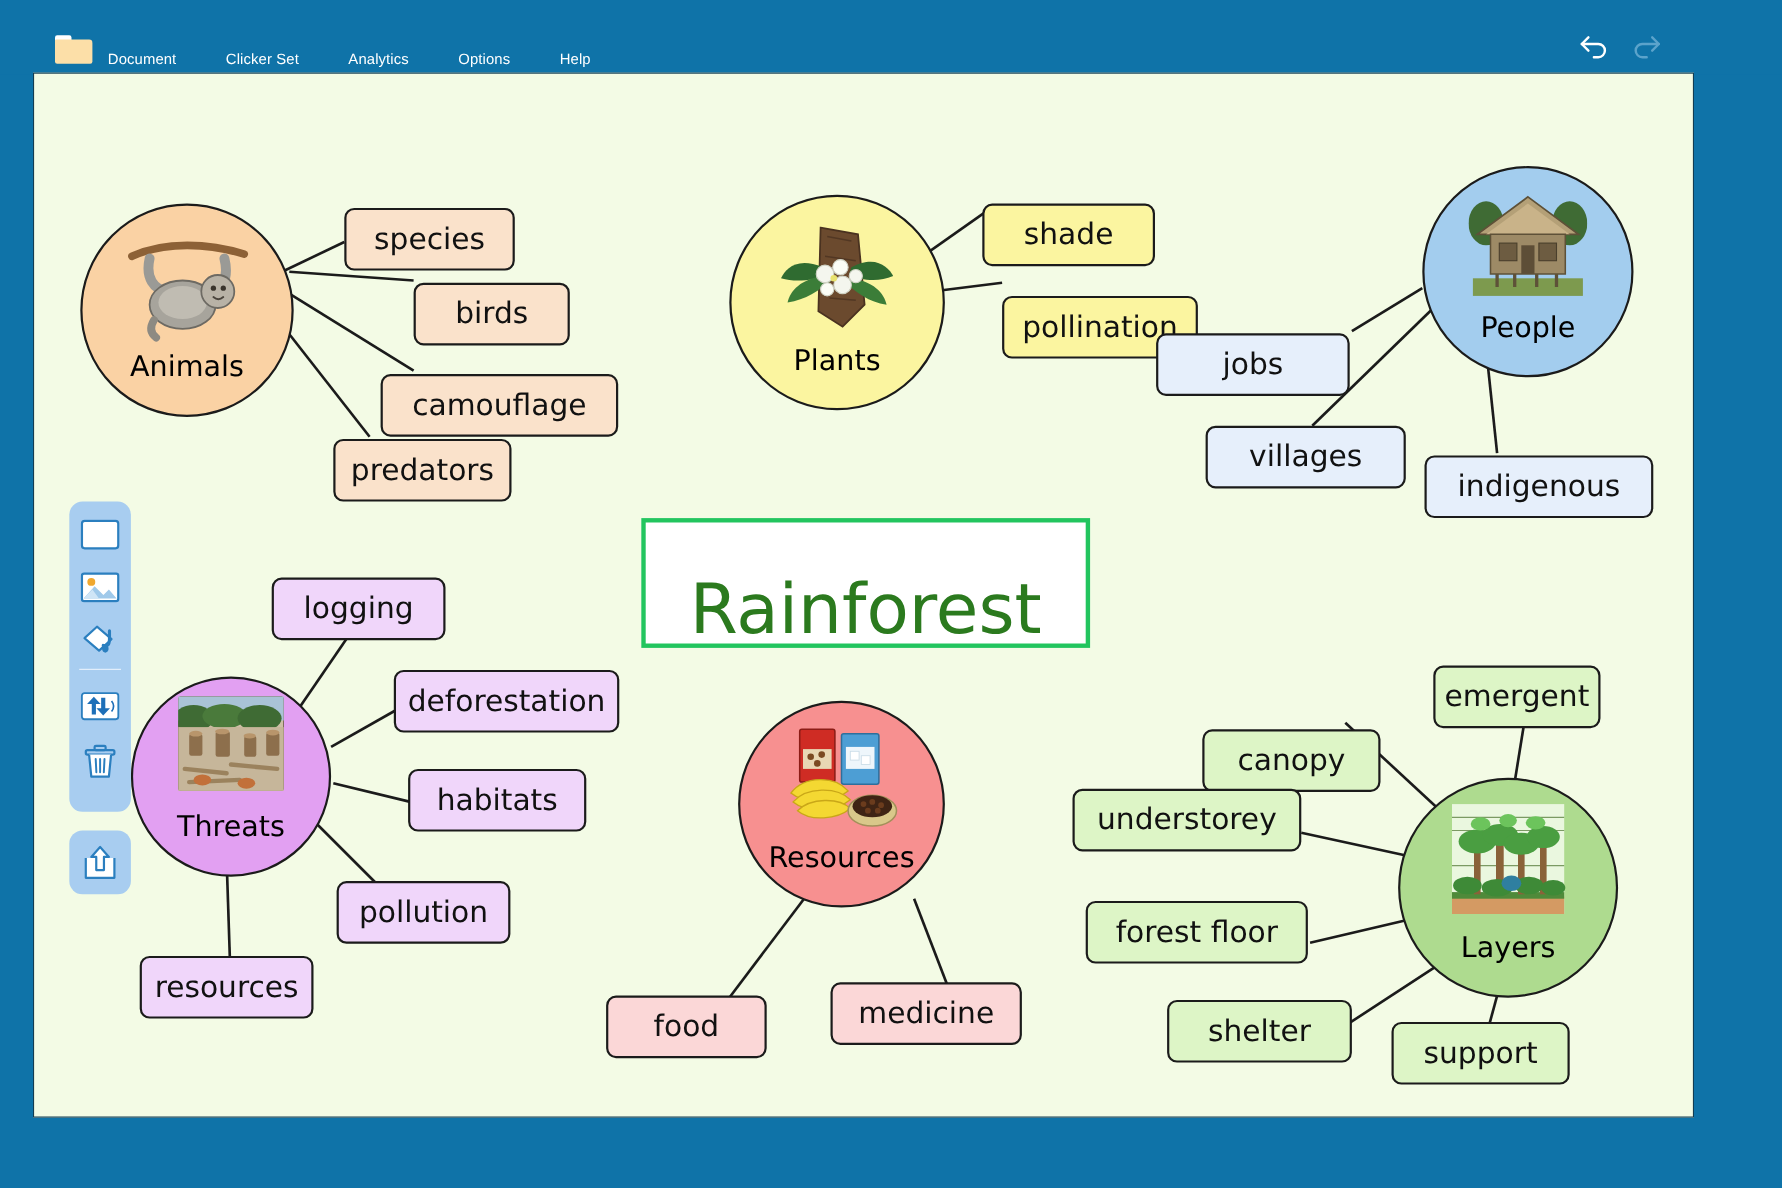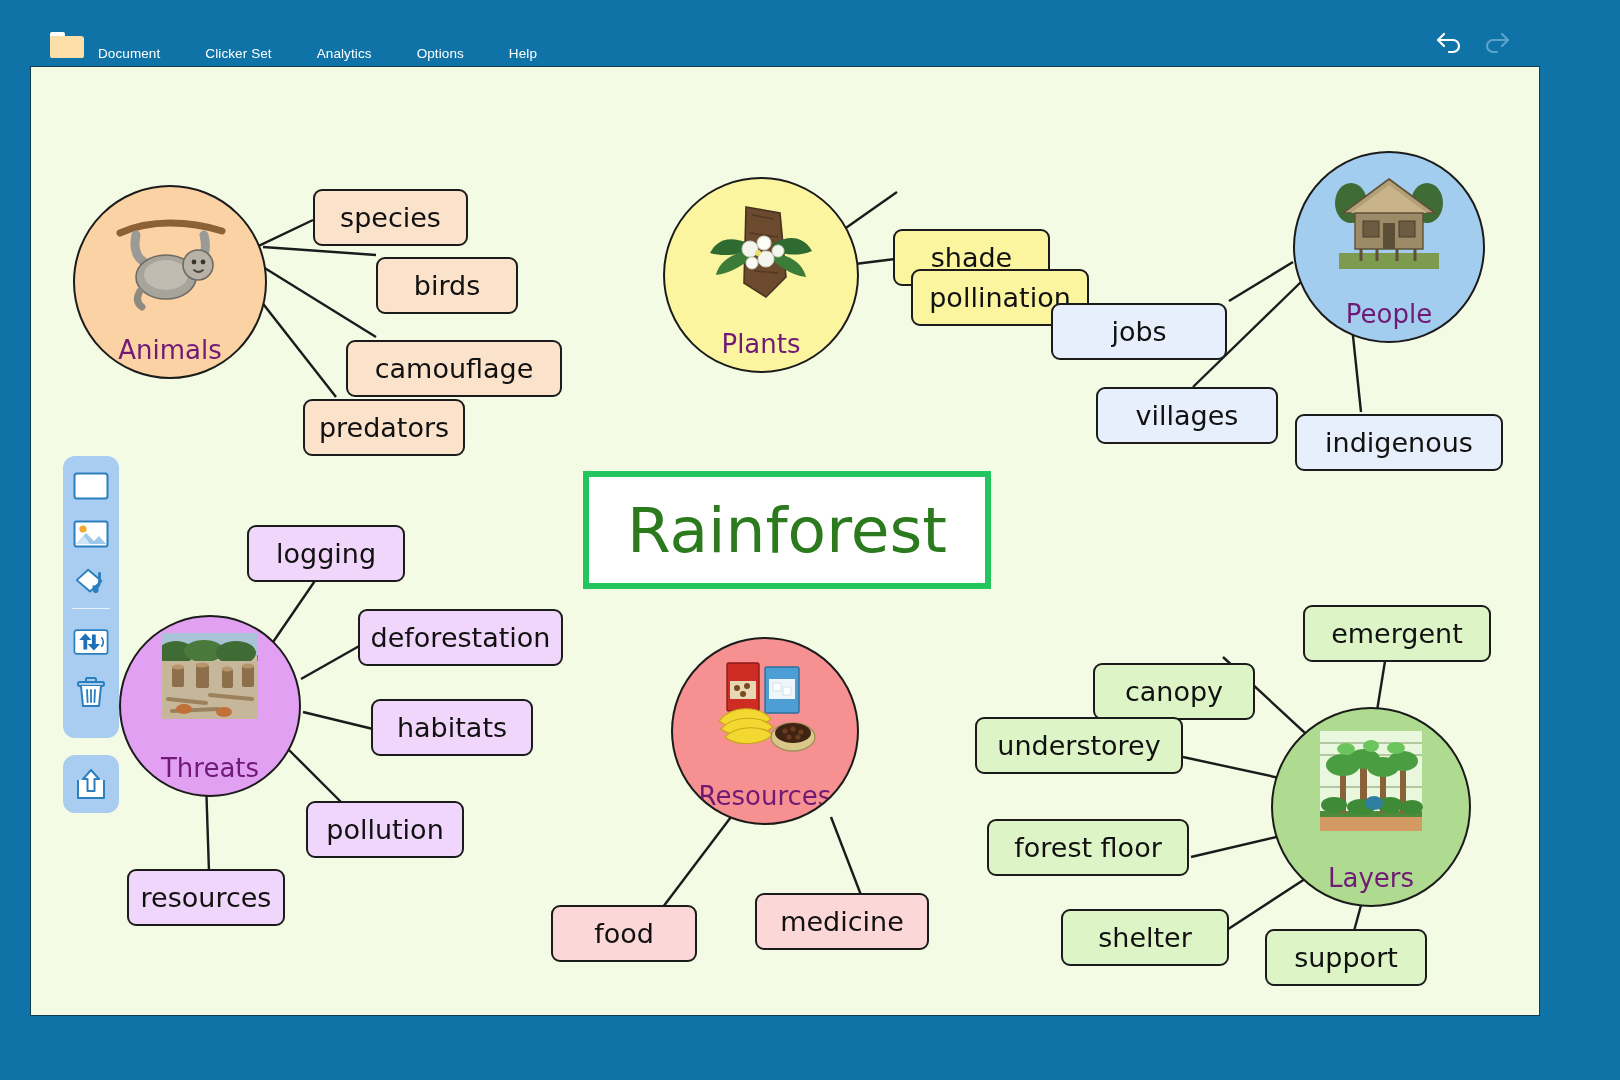--- a/index.html
+++ b/index.html
@@ -121,23 +121,23 @@
     box-sizing: border-box;
     display: flex;
     flex-direction: column;
     align-items: center;
     justify-content: flex-end;
     overflow: hidden;
   }
   .node-label {
     font-family: "DejaVu Sans", sans-serif;
     font-size: 26px;
-    color: #701a75;
+    color: #000000;
     line-height: 1;
-    padding-bottom: 14px;
+    padding-bottom: 30px;
     text-align: right;
     white-space: nowrap;
   }
   .node-art {
     position: absolute;
     left: 50%;
     transform: translateX(-50%);
   }
   .chip {
     position: absolute;
@@ -151,23 +151,23 @@
     font-size: 27px;
     color: #111111;
     line-height: 1;
     white-space: nowrap;
     padding: 0 14px;
   }
   #title-box {
     position: absolute;
     box-sizing: border-box;
     background: #ffffff;
-    border: 6px solid #22c55e;
+    border: 4px solid #22c55e;
     display: flex;
-    align-items: center;
+    align-items: flex-end;
     justify-content: center;
   }
   #title-text {
     font-family: "DejaVu Sans", sans-serif;
     font-size: 63px;
     color: #2b7a1e;
     line-height: 1;
     white-space: nowrap;
   }
 </style>
@@ -283,21 +283,21 @@
         <circle cx="42" cy="50" r="8" fill="#f4f6ee" stroke="#cfd2c4" stroke-width="1"></circle>
         <circle cx="56" cy="44" r="7" fill="#fbfdf6" stroke="#cfd2c4" stroke-width="1"></circle>
         <circle cx="58" cy="60" r="8" fill="#f4f6ee" stroke="#cfd2c4" stroke-width="1"></circle>
         <circle cx="44" cy="64" r="6" fill="#fbfdf6" stroke="#cfd2c4" stroke-width="1"></circle>
         <circle cx="70" cy="52" r="6" fill="#f4f6ee" stroke="#cfd2c4" stroke-width="1"></circle>
         <circle cx="50" cy="54" r="3" fill="#e8e26f"></circle>
       </svg>
       <div class="node-label">Plants</div>
     </div>
 
-    <div class="chip" style="left:862px; top:118px; width:157px; height:57px; background:#fbf5a0;margin-top:44px;">
+    <div class="chip" style="left:862px; top:118px; width:157px; height:57px; background:#fbf5a0;">
       <span>shade</span>
     </div>
     <div class="chip" style="left:880px; top:202px; width:178px; height:57px; background:#fbf5a0;">
       <span>pollination</span>
     </div>
 
     <div class="node-circle" style="left:1262px; top:84px; width:192px; height:192px; background:#a3cdee;">
       <svg class="node-art" style="top:20px;" width="108" height="100" viewBox="0 0 108 100">
         <ellipse cx="16" cy="30" rx="16" ry="20" fill="#3f6b34"></ellipse>
         <ellipse cx="92" cy="30" rx="16" ry="20" fill="#3f6b34"></ellipse>
@@ -451,21 +451,21 @@
           <ellipse cx="96" cy="76" rx="11" ry="7"></ellipse>
         </g>
         <ellipse cx="58" cy="72" rx="9" ry="7" fill="#2f7fa0"></ellipse>
       </svg>
       <div class="node-label">Layers</div>
     </div>
 
     <div class="chip" style="left:1062px; top:561px; width:162px; height:57px; background:#ddf5c6;margin-top:35px;">
       <span>canopy</span>
     </div>
-    <div class="chip" style="left:1272px; top:538px; width:188px; height:57px; background:#ddf5c6;">
+    <div class="chip" style="left:1272px; top:538px; width:152px; height:57px; background:#ddf5c6;">
       <span>emergent</span>
     </div>
     <div class="chip" style="left:944px; top:650px; width:208px; height:57px; background:#ddf5c6;">
       <span>understorey</span>
     </div>
     <div class="chip" style="left:956px; top:752px; width:202px; height:57px; background:#ddf5c6;">
       <span>forest floor</span>
     </div>
     <div class="chip" style="left:1030px; top:842px; width:168px; height:57px; background:#ddf5c6;">
       <span>shelter</span>

